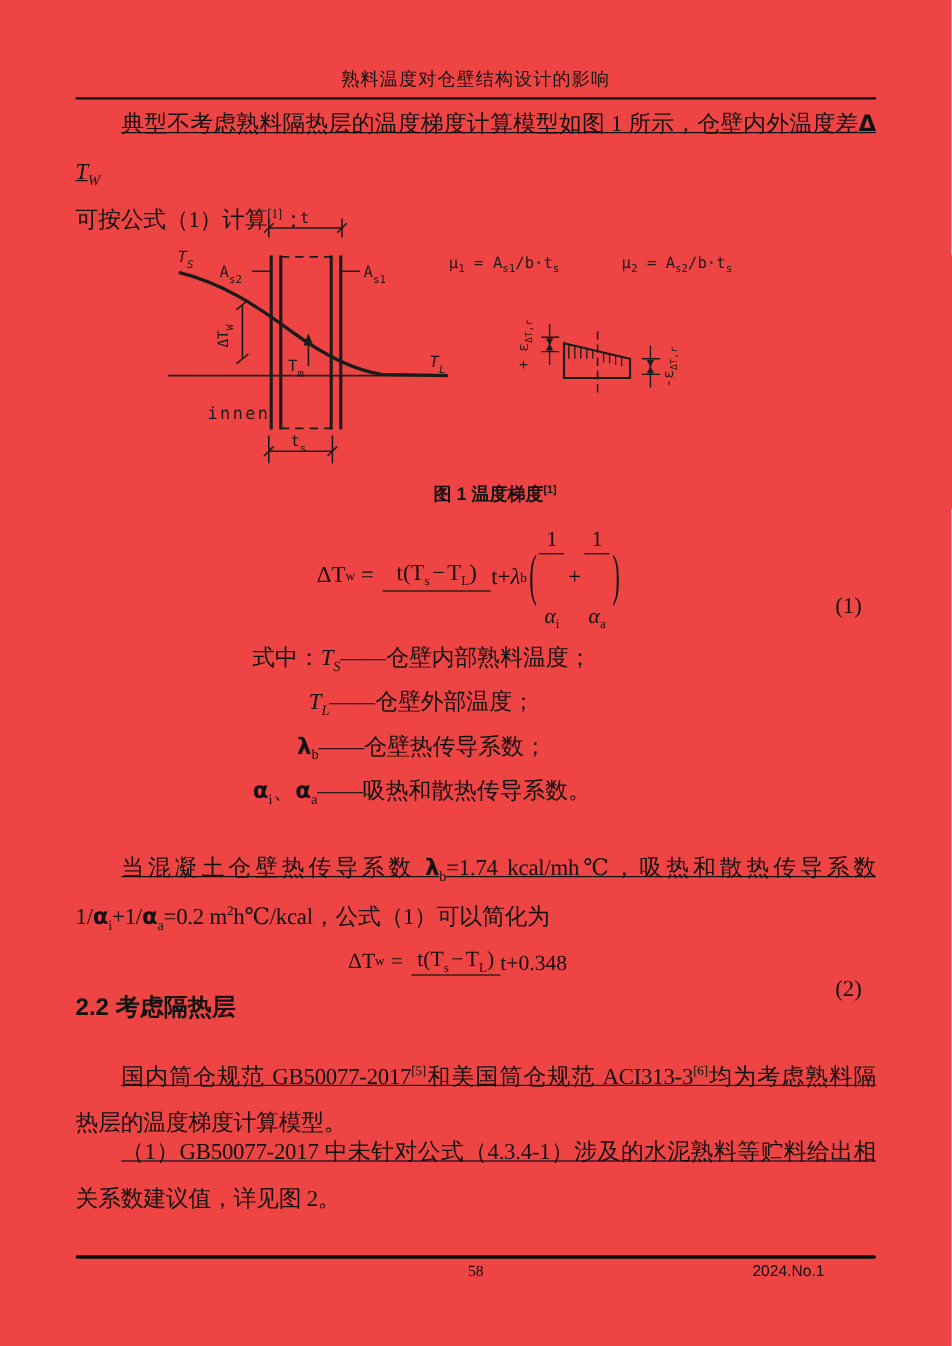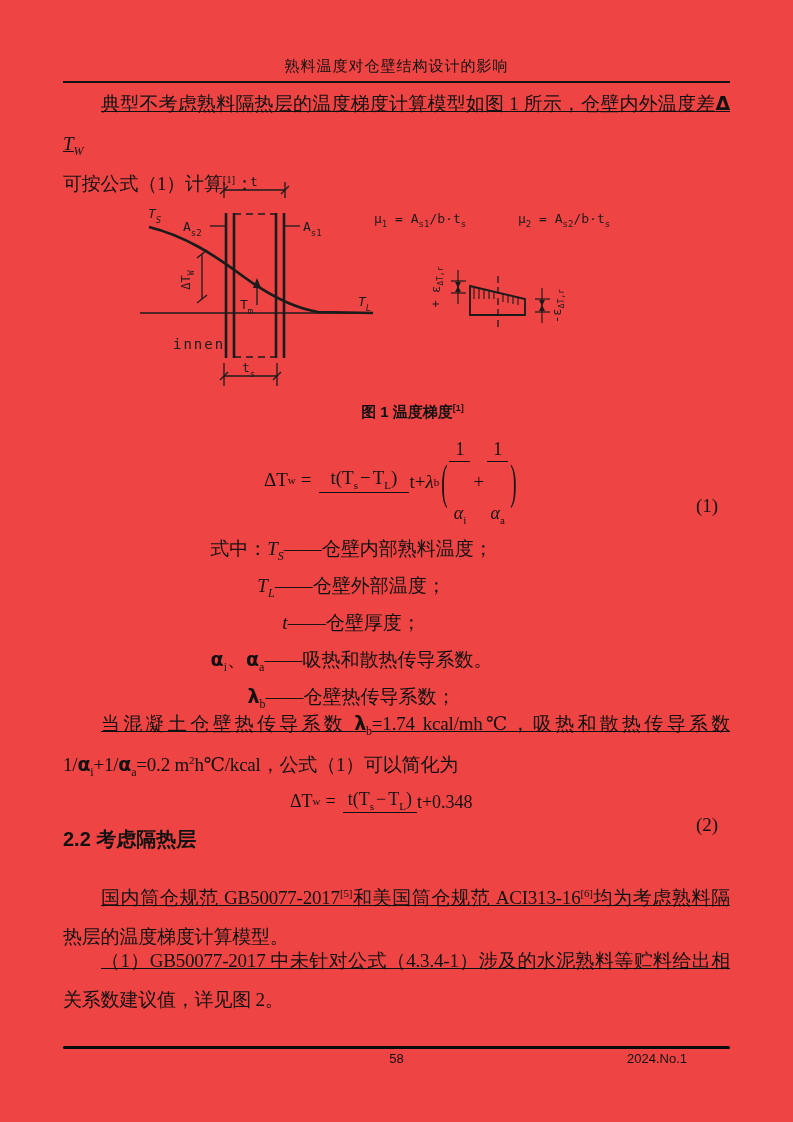--- a/index.html
+++ b/index.html
@@ -34,21 +34,21 @@
   .eqnum{font-size:19px;}
   
   .defs{top:530px;left:63px;width:667px;font-size:19px;line-height:37px;text-align:center;}
   .defs .inner{display:block;transform:translateX(-45px);}
   
   .figsvg{top:175px;left:140px;}
   .figsvg text{font-family:"DejaVu Sans Mono","Liberation Mono",monospace;fill:#1b1b1b;}
   
   .footer-rule{top:1046px;left:63px;width:667px;height:3px;background:#0b0b0b;border-radius:2px;}
   .footer-page{top:1051px;left:0;width:100%;text-align:center;font-size:13px;
-               font-family:Liberation Sans, sans-serif;}
+               font-family:Liberation Serif, serif;}
   .footer-issue{top:1051px;right:106px;font-size:13px;
                font-family:"Liberation Sans","DejaVu Sans",sans-serif;}
 </style>
 </head>
 <body>
 
 <div class="page">
 
   <div class="abs header-title">熟料温度对仓壁结构设计的影响</div>
   <div class="abs header-rule"></div>
@@ -166,23 +166,22 @@
         </span>
       </span>
     </span>
   </div>
   <div class="abs eqnum" style="top:495px;left:696px;">(1)</div>
 
   <div class="abs defs">
     <span class="inner">
       <div><span>式中：</span><span class="itl">T</span><sub class="s itl">S</sub><span>——仓壁内部熟料温度；</span></div>
       <div><span class="itl">T</span><sub class="s itl">L</sub><span>——仓壁外部温度；</span></div>
-      <div><span class="itl">t</span><span>——仓壁厚度；</span></div>
+      <div><span class="greekb">λ</span><sub class="s">b</sub><span>——仓壁热传导系数；</span></div>
       <div><span class="greekb">α</span><sub class="s">i</sub><span>、</span><span class="greekb">α</span><sub class="s">a</sub><span>——吸热和散热传导系数。</span></div>
-      <div><span class="greekb">λ</span><sub class="s">b</sub><span>——仓壁热传导系数；</span></div>
     </span>
   </div>
 
   <div class="abs body-text" style="top:703px;">
     <div class="jl ind"><span>当混凝土仓壁热传导系数 </span><span class="greekb">λ</span><sub class="s">b</sub><span>=1.74 kcal/mh℃，吸热和散热传导系数</span></div>
     <div><span>1/</span><span class="greekb">α</span><sub class="s">i</sub><span>+1/</span><span class="greekb">α</span><sub class="s">a</sub><span>=0.2 m</span><sup class="ref">2</sup><span>h℃/kcal，公式（1）可以简化为</span></div>
   </div>
 
   <div class="abs" style="top:789px;left:290px;">
     <span class="eq" style="font-size:18px;">
@@ -193,21 +192,21 @@
         <span class="onum" style="padding:0 5px 2px;"><span>t</span><span>(</span><span>T</span><sub>s</sub><span style="padding:0 2px;">−</span><span>T</span><sub>L</sub><span>)</span></span>
         <span class="oden">t+0.348</span>
       </span>
     </span>
   </div>
   <div class="abs eqnum" style="top:814px;left:696px;">(2)</div>
 
   <div class="abs section-h">2.2 考虑隔热层</div>
 
   <div class="abs body-text lh39" style="top:878px;">
-    <div class="jl ind"><span>国内筒仓规范 GB50077-2017</span><sup class="ref">[5]</sup><span>和美国筒仓规范 ACI313-16</span><sup class="ref">[6]</sup><span>均为考虑熟料隔</span></div>
+    <div class="jl ind"><span>国内筒仓规范 GB50077-2017</span><sup class="ref">[5]</sup><span>和美国筒仓规范 ACI313-3</span><sup class="ref">[6]</sup><span>均为考虑熟料隔</span></div>
     <div>热层的温度梯度计算模型。</div>
   </div>
 
   <div class="abs body-text lh39" style="top:941px;">
     <div class="jl ind">（1）GB50077-2017 中未针对公式（4.3.4-1）涉及的水泥熟料等贮料给出相</div>
     <div>关系数建议值，详见图 2。</div>
   </div>
 
   <div class="abs footer-rule"></div>
   <div class="abs footer-page">58</div>

